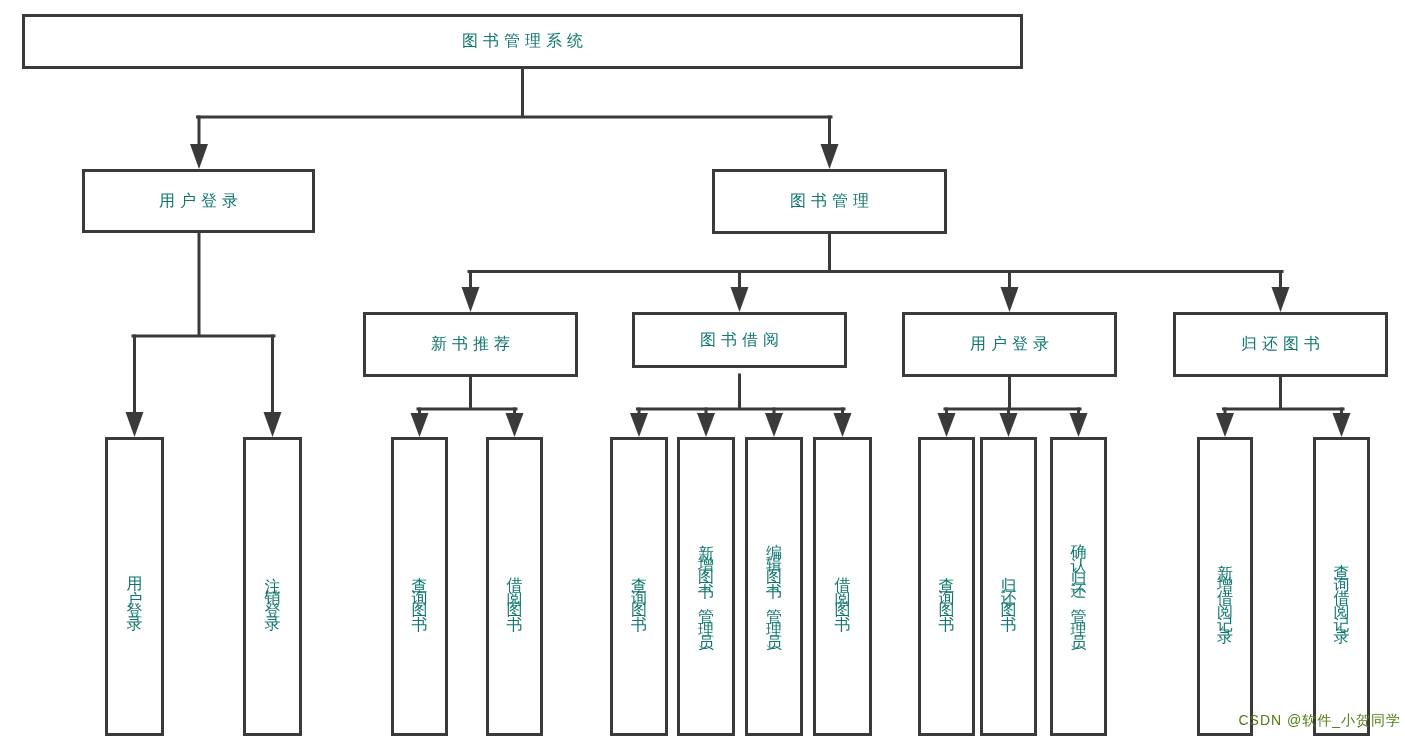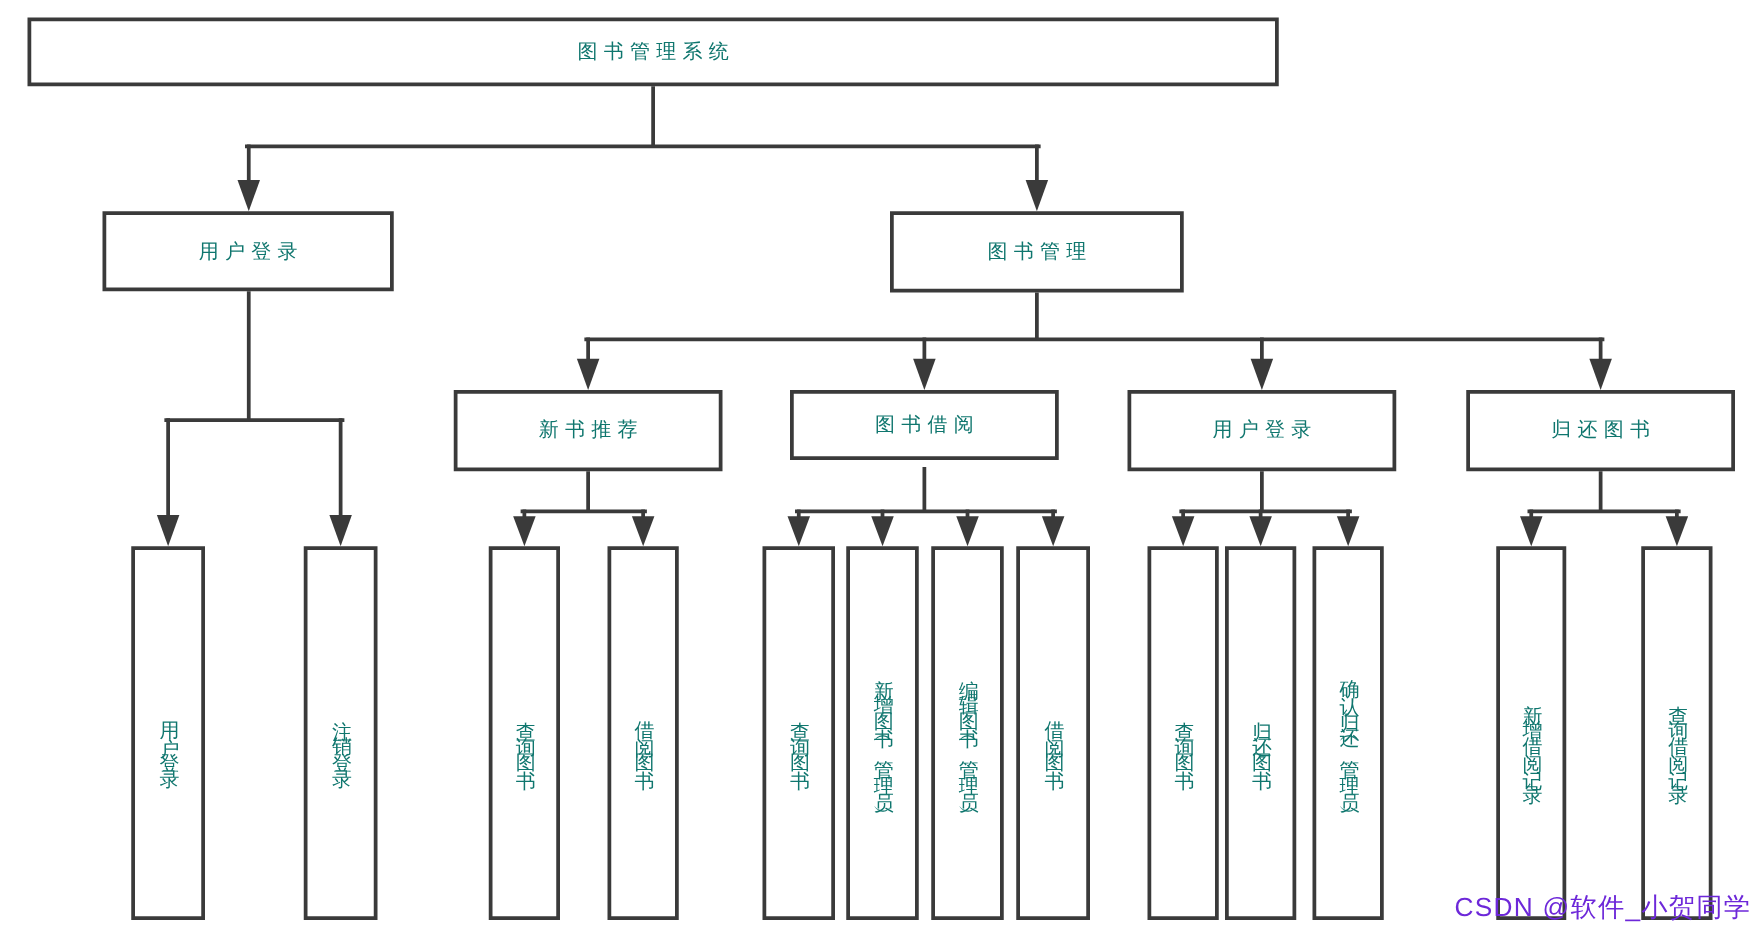--- a/index.html
+++ b/index.html
@@ -46,23 +46,23 @@
     letter-spacing: 13px;
     padding-left: 0;
     padding-top: 6px; 
     white-space: normal;
     line-height: 1;
   }
   #watermark {
     position: absolute;
     top: 712px;
     right: 4px;
-    font-size: 21px;
+    font-size: 14px;
     letter-spacing: 1px;
-    color: #6d28d9;
+    color: #4d7c0f;
     z-index: 10;
     white-space: nowrap;
   }
 </style>
 </head>
 <body>
 
 <div id="stage">
 
   <svg id="wires" viewBox="0 0 1405 747" xmlns="http://www.w3.org/2000/svg">

